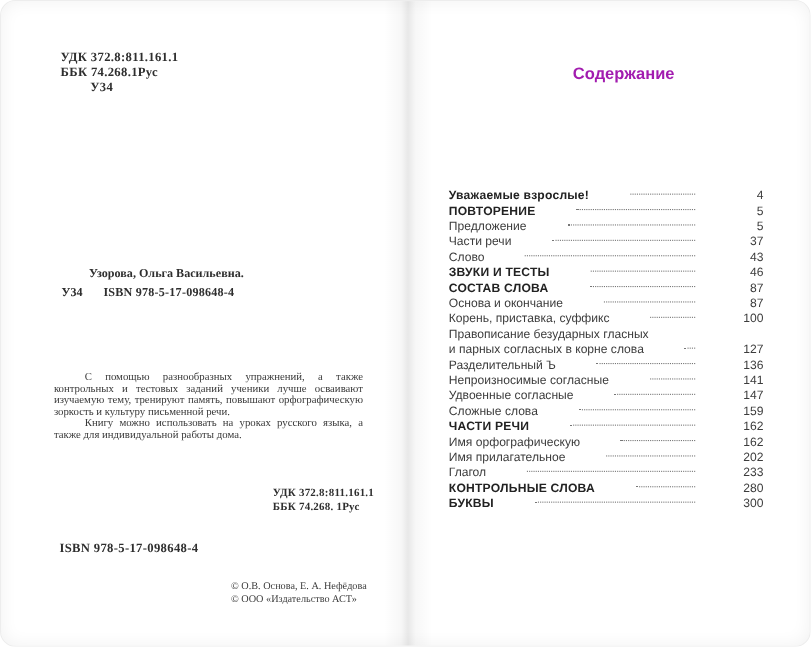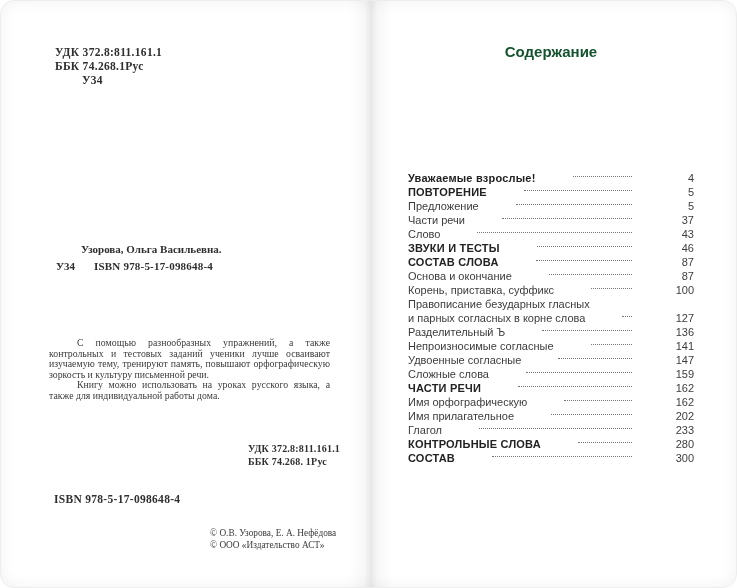--- a/index.html
+++ b/index.html
@@ -48,22 +48,22 @@
 
   .udk-right { position:absolute; left:247px; top:442px; font-weight:bold; font-size:10px; line-height:12.5px; letter-spacing:0.2px; }
 
   .isbn-bottom { position:absolute; left:53px; top:492px; font-weight:bold; font-size:11.5px; letter-spacing:0.3px; }
 
   .copyright { position:absolute; left:209px; top:527px; font-size:9.3px; line-height:11.5px; color:#3a3a3a; }
 
   
   .right-page { font-family:"Liberation Sans", sans-serif; }
   .toc-title {
-    position:absolute; left:39px; top:42px; width:286px; margin:0;
-    text-align:center; font-size:15px; font-weight:bold; color:#14532d;
+    position:absolute; left:39px; top:42px; width:286px; margin:16px;
+    text-align:center; font-size:15px; font-weight:bold; color:#a21caf;
   }
   .toc { position:absolute; left:39px; top:170px; width:286px; }
   .toc-row {
     display:flex; align-items:center;
     font-size:11px; line-height:14px; color:#3c3c3c;gap:32px;
   }
   .toc-row.gap { margin-top:0; }
   .toc-row.bold .toc-label { font-weight:bold; color:#222222; letter-spacing:0.2px; }
   .toc-label { white-space:nowrap; }
   .toc-leader {
@@ -100,21 +100,21 @@
     </div>
 
     <div class="udk-right">
       <div>УДК 372.8:811.161.1</div>
       <div>ББК 74.268. 1Рус</div>
     </div>
 
     <div class="isbn-bottom">ISBN 978-5-17-098648-4</div>
 
     <div class="copyright">
-      <div>© О.В. Узорова, Е. А. Нефёдова</div>
+      <div>© О.В. Основа, Е. А. Нефёдова</div>
       <div>© ООО «Издательство АСТ»</div>
     </div>
   </section>
 
   <section class="right-page">
     <h1 class="toc-title">Содержание</h1>
     <div class="toc">
         <div class="toc-row bold">
     <span class="toc-label">Уважаемые взрослые!</span>
     <span class="toc-leader"></span>
@@ -209,19 +209,19 @@
     <span class="toc-label">Глагол</span>
     <span class="toc-leader"></span>
     <span class="toc-page">233</span>
   </div>
         <div class="toc-row bold gap">
     <span class="toc-label">КОНТРОЛЬНЫЕ СЛОВА</span>
     <span class="toc-leader"></span>
     <span class="toc-page">280</span>
   </div>
         <div class="toc-row bold gap">
-    <span class="toc-label">СОСТАВ</span>
+    <span class="toc-label">БУКВЫ</span>
     <span class="toc-leader"></span>
     <span class="toc-page">300</span>
   </div>
       </div>
   </section>
 </div>
 
 </body></html>

